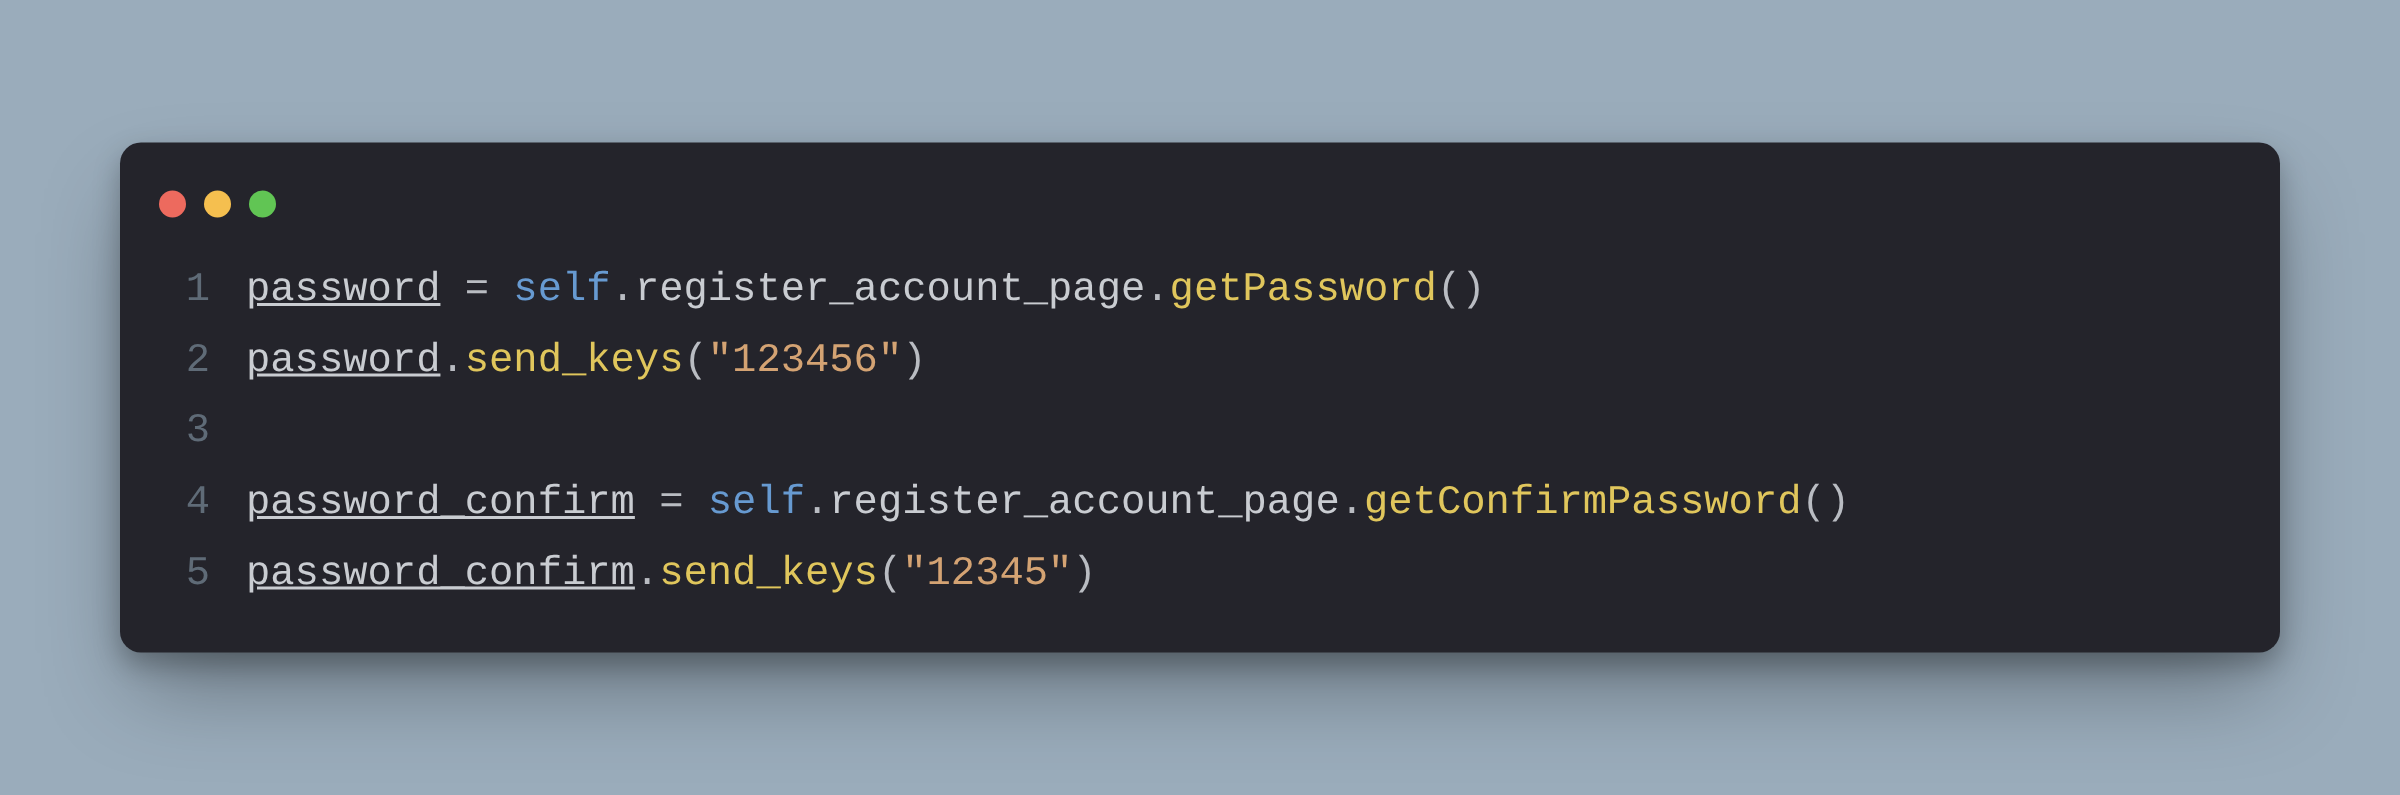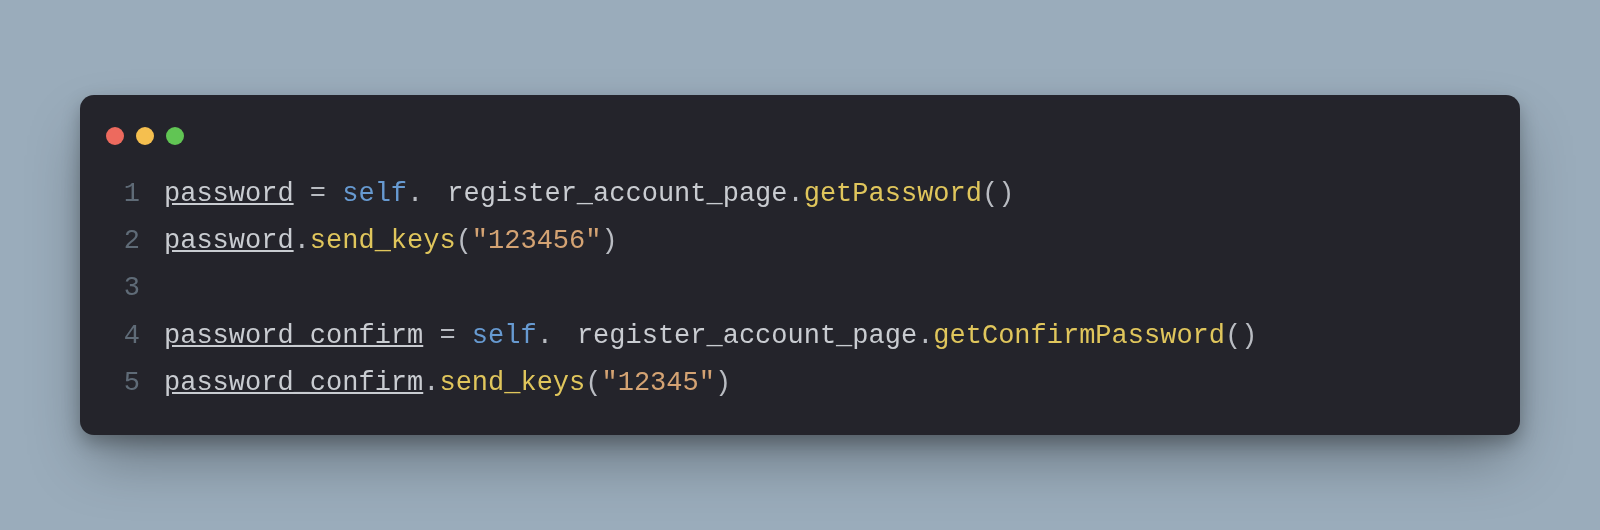--- a/index.html
+++ b/index.html
@@ -60,21 +60,21 @@
     color:var(--ln-color);
     user-select:none;
     flex:0 0 40px;
     margin-right:24px;
     font-variant-numeric:tabular-nums;
   }
   .content{flex:1 1 auto;}
   .tk-v   {color:var(--fg);text-decoration:underline;}
   .tk-op  {color:var(--fg-dim);}
   .tk-self{color:var(--blue);margin-top:25px;}
-  .tk-prop{color:var(--fg);margin-left:24px;}
+  .tk-prop{color:var(--fg);}
   .tk-fn  {color:var(--yellow);}
   .tk-par {color:var(--fg-dim);}
   .tk-str {color:var(--str);}
 </style>
 </head>
 <body>
 
 <div class="editor">
   <div class="titlebar">
     <div class="dot" style="background:#ed6a5e"></div>

